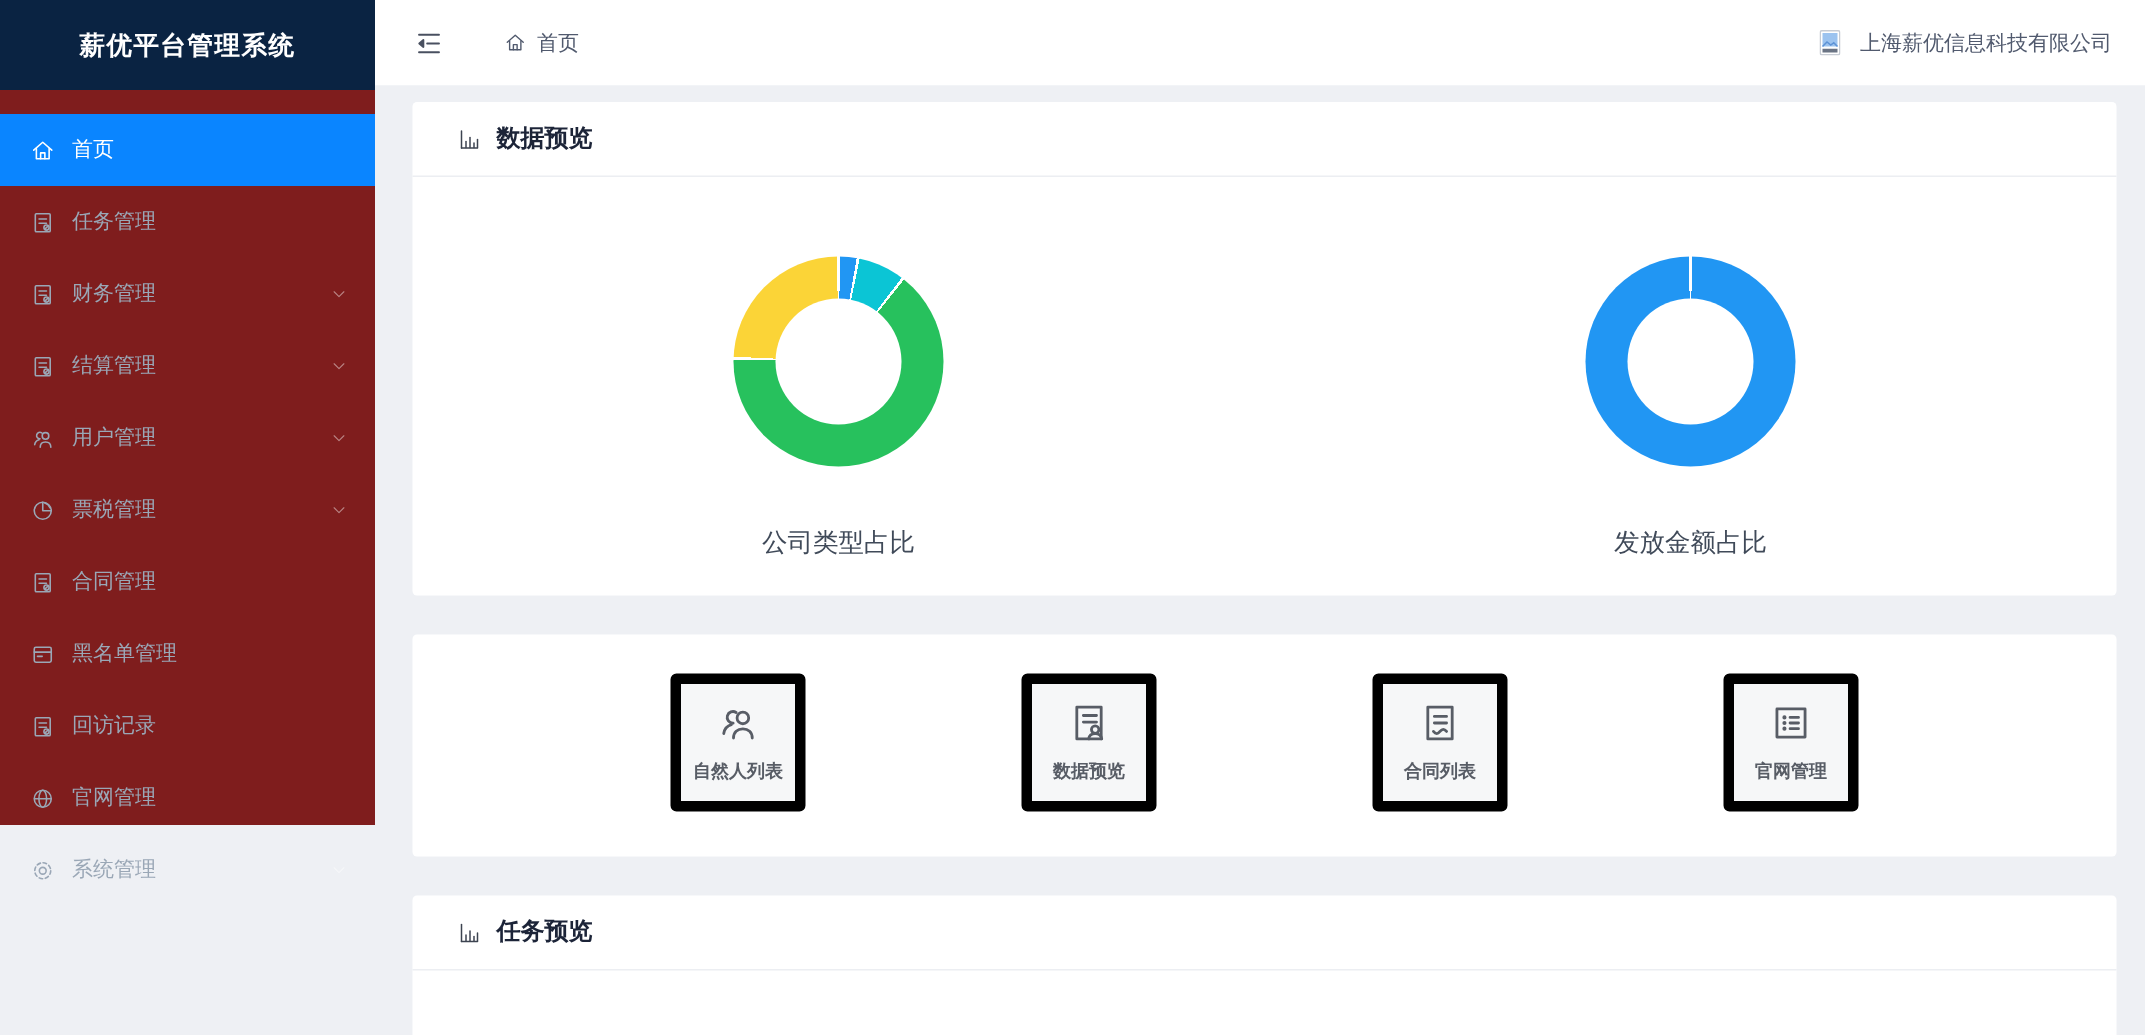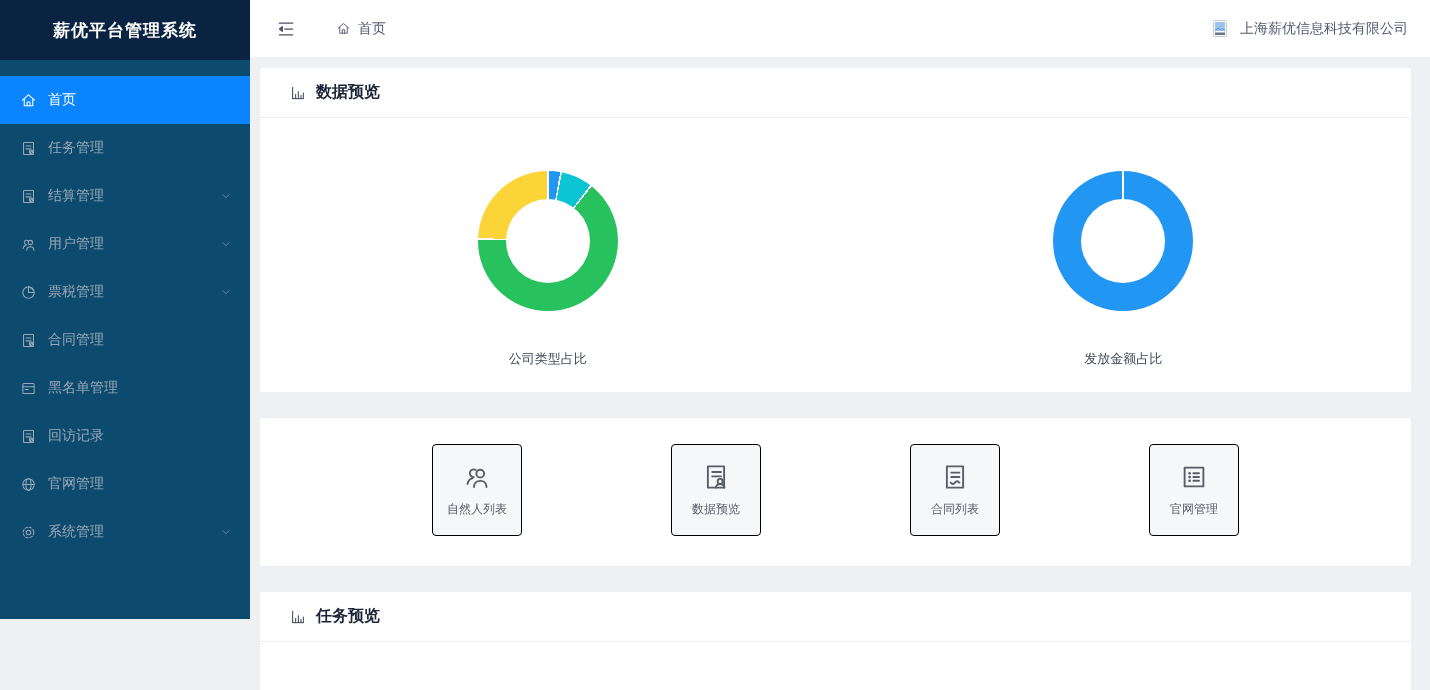--- a/index.html
+++ b/index.html
@@ -1,21 +1,21 @@
 <!DOCTYPE html>
 <html lang="zh"><head>
 <meta charset="utf-8">
 <style>
   * { margin:0; padding:0; box-sizing:border-box; }
   html,body { width:1430px; height:690px; overflow:hidden;
     font-family:"Liberation Sans","DejaVu Sans",sans-serif; }
   body { display:flex; background:#eef0f4; }
 
   
-  .sidebar { width:250px; height:619px; background:#0c4a6e; flex:0 0 250px; }
+  .sidebar { width:250px; height:550px; background:#7f1d1d; flex:0 0 250px; }
   .logo { height:60px; background:#0a2342; color:#fff; display:flex;
     align-items:center; justify-content:center; font-size:17px; font-weight:bold;
     letter-spacing:1px; }
   .nav { padding-top:16px; }
   .nav-item { height:48px; display:flex; align-items:center; padding:0 18px 0 20px;
     color:#9aa7b6; font-size:14px; cursor:pointer; }
   .nav-item .ico { width:17px; height:17px; margin-right:11px; flex:0 0 17px; }
   .nav-item .chev { width:12px; height:12px; margin-left:auto; color:rgba(255,255,255,.45); }
   .nav-item.active { background:#0a85ff; color:#fff; }
   .ico svg, .chev svg { width:100%; height:100%; display:block; }
@@ -27,40 +27,40 @@
   .fold { width:20px; height:20px; color:#495060; cursor:pointer; }
   .fold svg { width:100%; height:100%; }
   .crumb { display:flex; align-items:center; margin-left:40px; color:#515a6e;
     font-size:14px; cursor:pointer; }
   .crumb .ico { width:15px; height:15px; margin-right:7px; color:#515a6e; }
   .top-right { margin-left:auto; display:flex; align-items:center; cursor:pointer; }
   .avatar { width:14px; height:17px; margin-right:13px; }
   .avatar svg { width:100%; height:100%; }
   .company { color:#515a6e; font-size:14px; }
 
-  .content { flex:1; background:#eef0f4; padding:11px 19px 0 10px; overflow:hidden; }
+  .content { flex:1; background:#eef0f4; padding:11px 19px 0 25px; overflow:hidden; }
   .card { background:#fff; border-radius:3px; margin-bottom:26px; }
   .sec-head { height:50px; display:flex; align-items:center; padding:0 30px;
     border-bottom:1px solid #eceef2; }
   .sec-head .ico { width:16px; height:16px; margin-right:10px; color:#3c4350; }
   .sec-title { font-size:16px; font-weight:600; color:#1c2438; }
 
   
   .charts { display:flex; padding:53px 0 24px; }
   .chart { flex:1; display:flex; flex-direction:column; align-items:center; }
   .donut { width:140px; height:140px; border-radius:50%; position:relative; }
   .donut::after { content:""; position:absolute; inset:28px; background:#fff;
     border-radius:50%; }
-  .chart-label { margin-top:39px; font-size:13px; color:#404a59; }
+  .chart-label { margin-top:39px; font-size:17px; color:#404a59; }
 
   
   .shortcuts { display:flex; justify-content:space-between; padding:26px 172px 30px; }
-  .sc-card { width:90px; height:92px; background:#f6f7f8; border:1px solid #000000;
+  .sc-card { width:90px; height:92px; background:#f6f7f8; border:7px solid #000000;
     border-radius:4px; display:flex; flex-direction:column; align-items:center;
-    justify-content:center; cursor:pointer; }
+    justify-content:center; cursor:pointer;font-weight:bold; }
   .sc-card .ico { width:30px; height:30px; color:#585d66; }
   .sc-label { margin-top:9px; font-size:12px; color:#585d66; }
 </style>
 </head>
 <body>
 
 <aside class="sidebar">
   <div class="logo">薪优平台管理系统</div>
   <nav class="nav">
       <div class="nav-item active">
@@ -76,20 +76,36 @@
       <div class="nav-item">
         <span class="ico">
           <svg viewBox="0 0 24 24" fill="none" stroke="currentColor" stroke-width="1.5" stroke-linecap="round" stroke-linejoin="round">
             <rect x="5" y="3.5" width="14" height="17" rx="1"></rect>
             <path d="M8.5 8.5h7M8.5 12.5h7"></path>
             <circle cx="15.5" cy="16.5" r="2.4"></circle>
             <path d="M14 18l3.2-3.2"></path>
           </svg>
         </span>
         <span>任务管理</span>
+      </div>
+      <div class="nav-item">
+        <span class="ico">
+          <svg viewBox="0 0 24 24" fill="none" stroke="currentColor" stroke-width="1.5" stroke-linecap="round" stroke-linejoin="round">
+            <rect x="5" y="3.5" width="14" height="17" rx="1"></rect>
+            <path d="M8.5 8.5h7M8.5 12.5h7"></path>
+            <circle cx="15.5" cy="16.5" r="2.4"></circle>
+            <path d="M14 18l3.2-3.2"></path>
+          </svg>
+        </span>
+        <span>财务管理</span>
+        <span class="chev">
+          <svg viewBox="0 0 24 24" fill="none" stroke="currentColor" stroke-width="1.5" stroke-linecap="round" stroke-linejoin="round">
+            <path d="M5.5 9 12 15.5 18.5 9"></path>
+          </svg>
+        </span>
       </div>
       <div class="nav-item">
         <span class="ico">
           <svg viewBox="0 0 24 24" fill="none" stroke="currentColor" stroke-width="1.5" stroke-linecap="round" stroke-linejoin="round">
             <rect x="5" y="3.5" width="14" height="17" rx="1"></rect>
             <path d="M8.5 8.5h7M8.5 12.5h7"></path>
             <circle cx="15.5" cy="16.5" r="2.4"></circle>
             <path d="M14 18l3.2-3.2"></path>
           </svg>
         </span>

